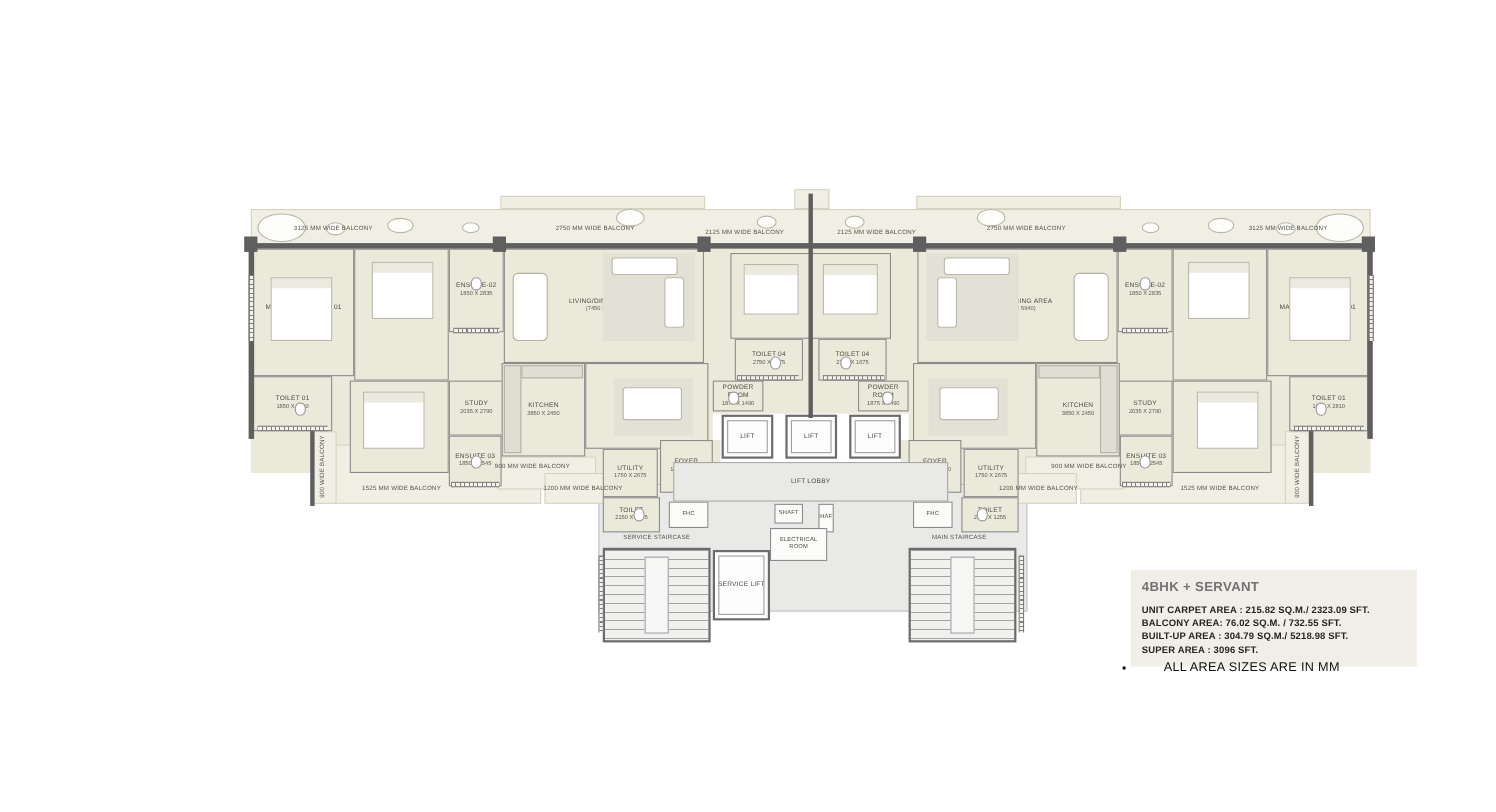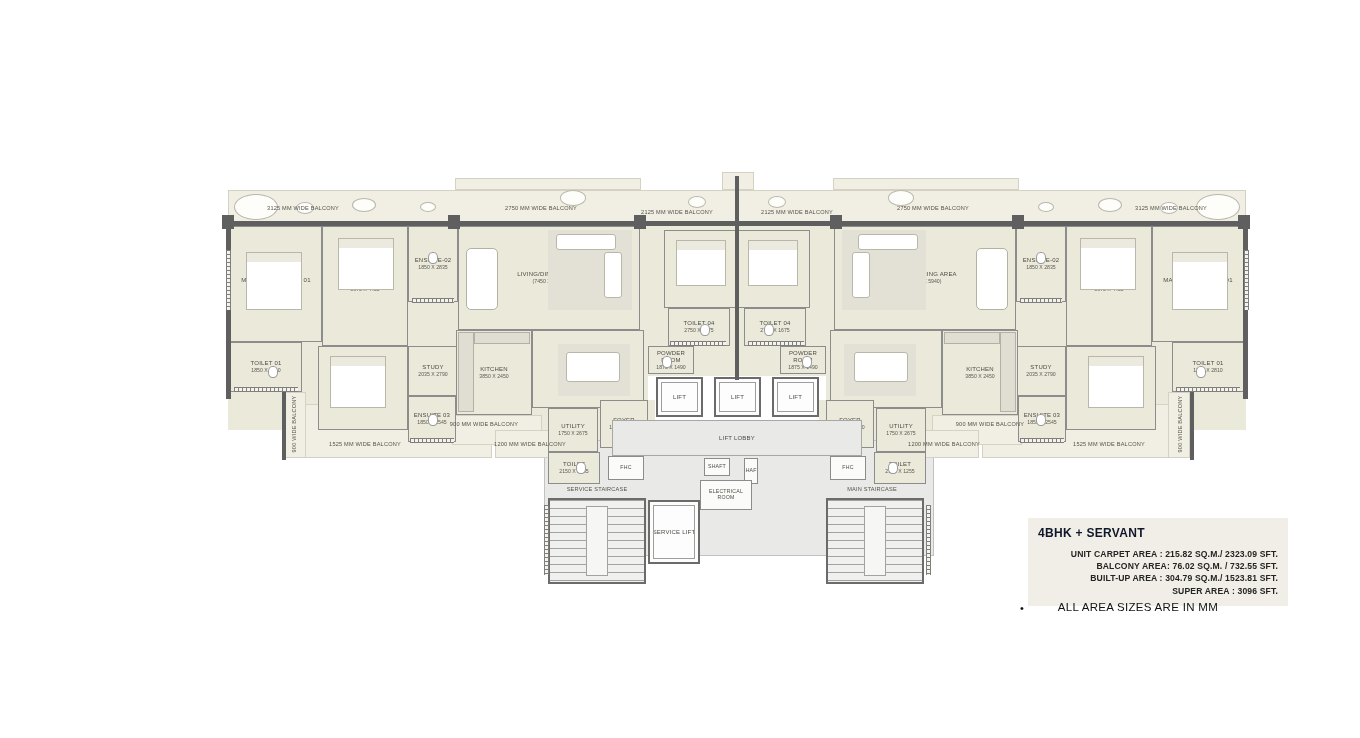--- a/index.html
+++ b/index.html
@@ -31,22 +31,22 @@
   .f.counter{background:#e0ded2;border:1px solid #b3b1a4;}
   .f.plant{background:#fdfdfa;border:1px solid #b9b7aa;border-radius:50%;}
   .f.wc{background:#ffffff;border:1px solid #9a9a9a;border-radius:45%;}
   .f.landing{background:#f6f6f5;border:1px solid #a2a2a2;}
   .plabel{transform:translate(-50%,-50%);font-size:5.6px;color:#55534a;white-space:nowrap;
           letter-spacing:.2px;background:transparent;}
   .plabel.vert{transform:translate(-50%,-50%) rotate(-90deg);}
   
   #info-box{position:absolute;left:1028px;top:518px;width:260px;background:#f0eee6;
             padding:8px 10px 9px 10px;box-sizing:border-box;}
-  #info-title{font-size:12px;font-weight:bold;color:#0f172a;letter-spacing:.3px;margin-bottom:8px;}
-  .info-line{font-size:8.6px;font-weight:bold;color:#242424;line-height:1.42;letter-spacing:.15px;text-align:right;}
+  #info-title{font-size:12px;font-weight:bold;color:#737373;letter-spacing:.3px;margin-bottom:8px;}
+  .info-line{font-size:8.6px;font-weight:bold;color:#242424;line-height:1.42;letter-spacing:.15px;}
   #note-row{position:absolute;left:1020px;top:601px;width:280px;display:flex;align-items:flex-start;}
   #note-bullet{font-size:11px;color:#111;margin-right:34px;line-height:1.3;}
   #note-text{font-size:11.5px;color:#111;letter-spacing:.3px;}
 </style>
 </head>
 <body>
 
 <div id="stage">
   <div id="plan">
       <div class="slab bal" style="left: 228px; top: 190px; width: 1018px; height: 36px;"></div>
@@ -316,21 +316,21 @@
       <div class="plabel vert" style="left: 294px; top: 424px;">900 WIDE BALCONY</div>
       <div class="plabel vert" style="left: 1180px; top: 424px;">900 WIDE BALCONY</div>
       <div class="plabel" style="left: 597px; top: 489px;">SERVICE STAIRCASE</div>
       <div class="plabel" style="left: 872px; top: 489px;">MAIN STAIRCASE</div>
     </div>
 
   <div id="info-box">
     <div id="info-title">4BHK + SERVANT</div>
     <div class="info-line">UNIT CARPET AREA : 215.82  SQ.M./ 2323.09  SFT.</div>
     <div class="info-line">BALCONY AREA: 76.02  SQ.M. / 732.55  SFT.</div>
-    <div class="info-line">BUILT-UP AREA : 304.79  SQ.M./ 1523.81 SFT.</div>
+    <div class="info-line">BUILT-UP AREA : 304.79  SQ.M./ 5218.98 SFT.</div>
     <div class="info-line">SUPER AREA : 3096 SFT.</div>
   </div>
 
   <div id="note-row">
     <span id="note-bullet">•</span>
     <span id="note-text">ALL AREA SIZES ARE IN MM</span>
   </div>
 </div>
 
 </body></html>

